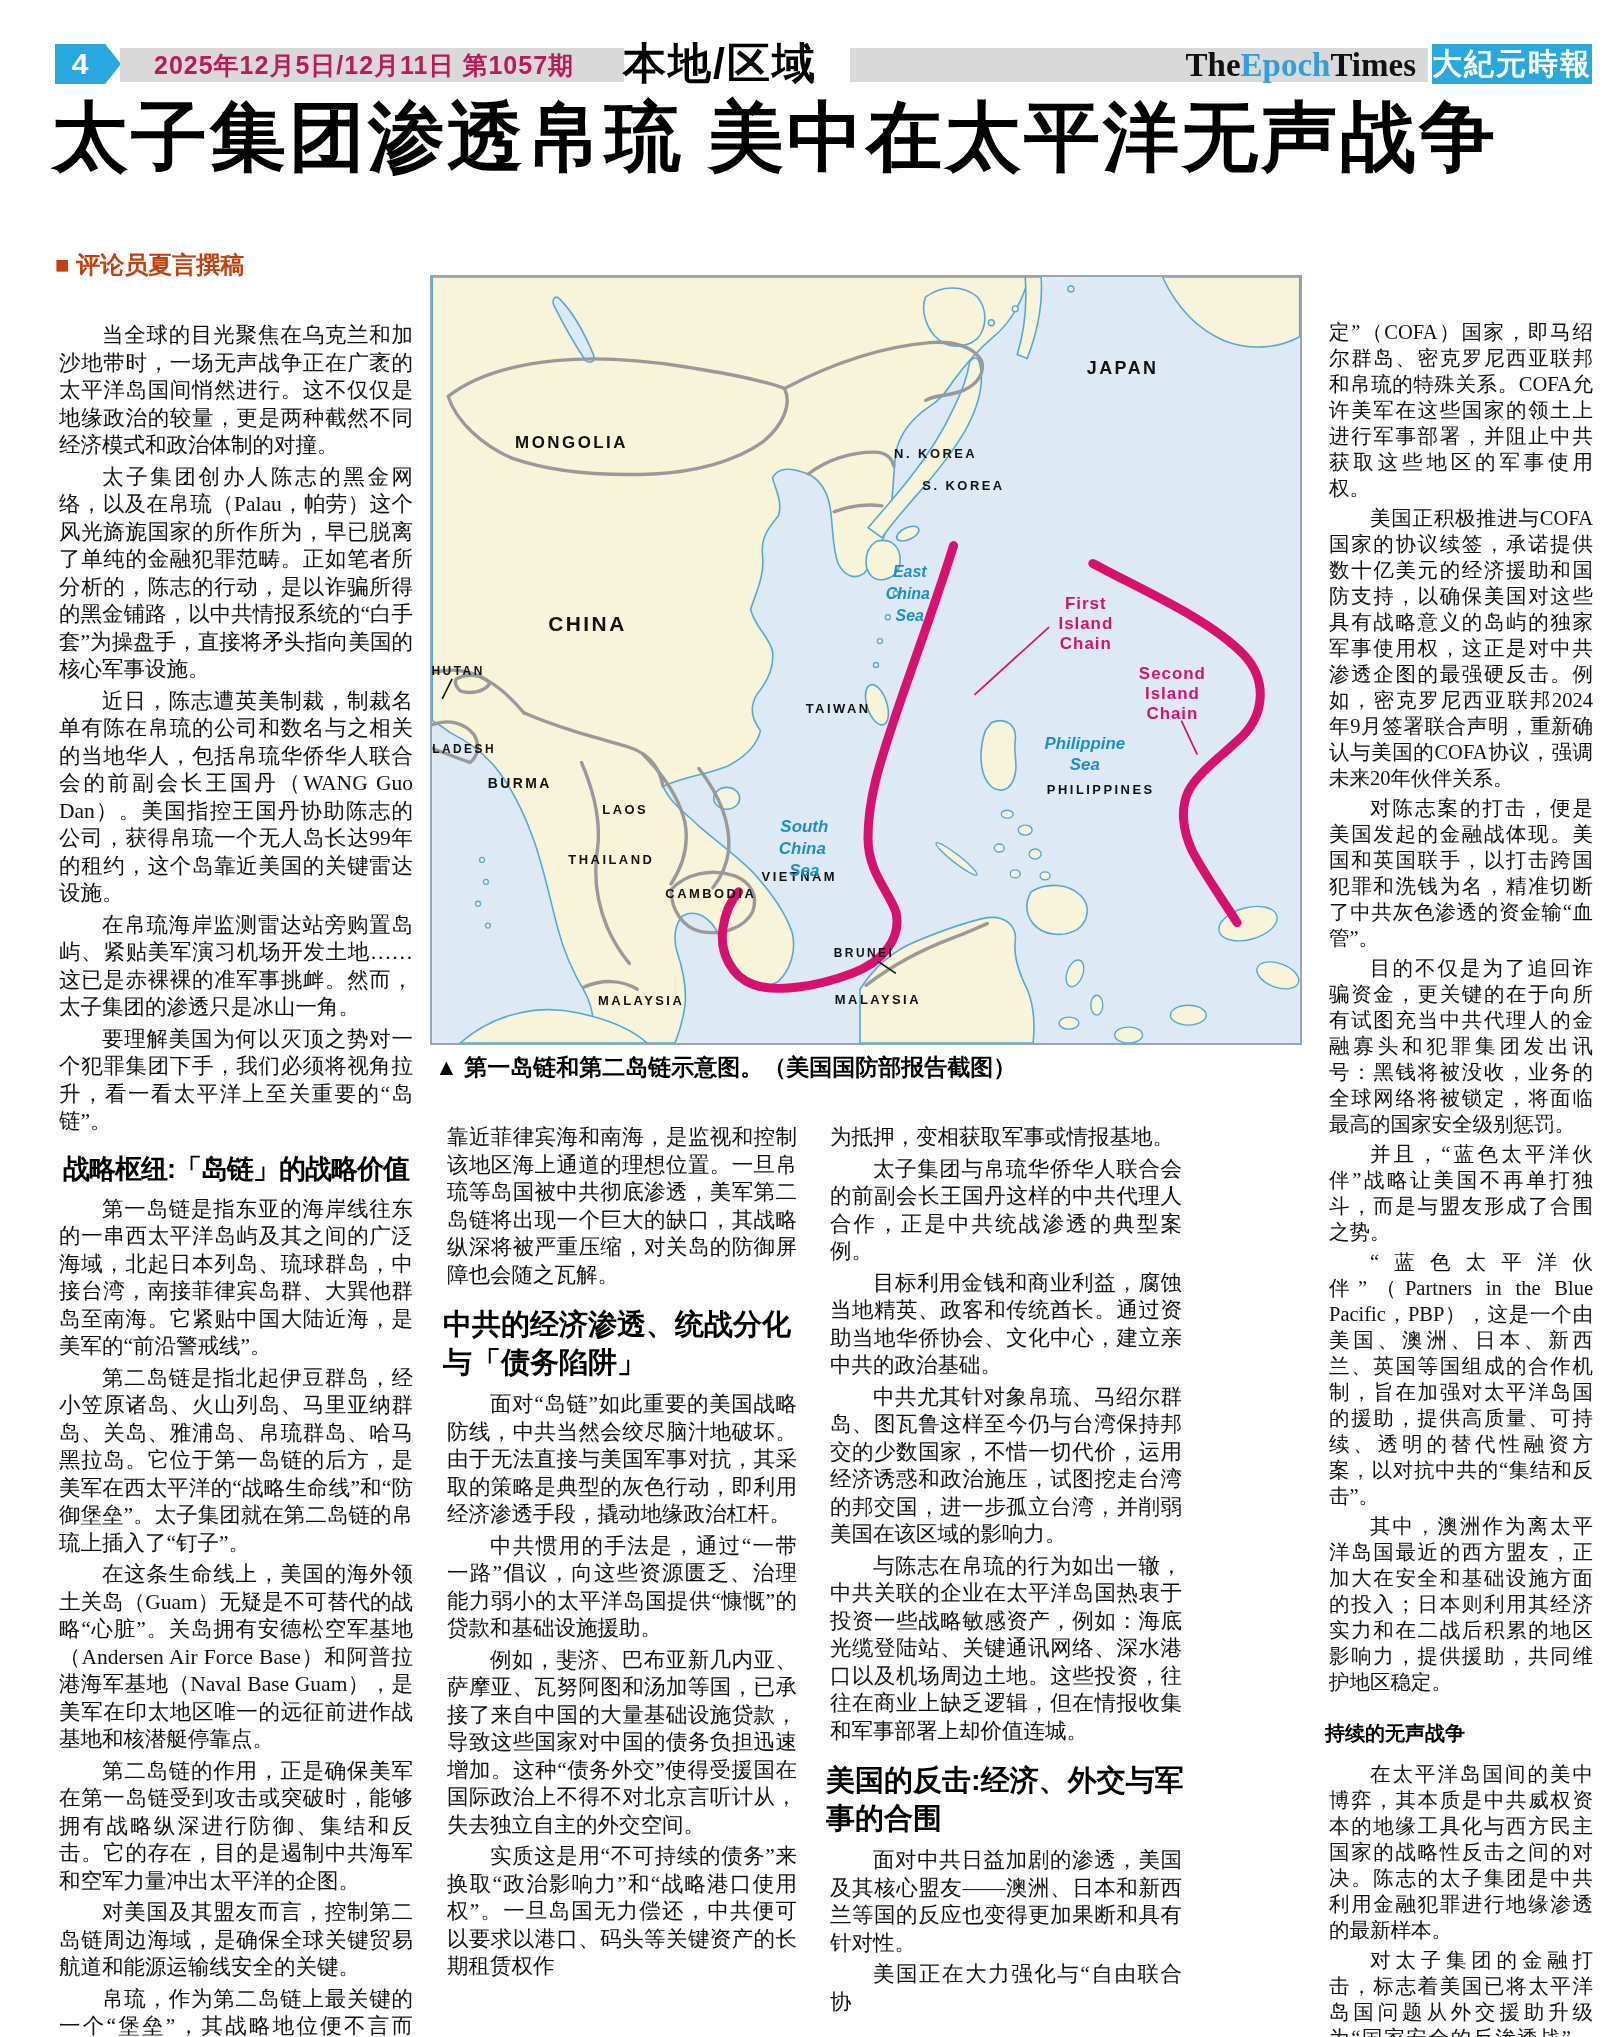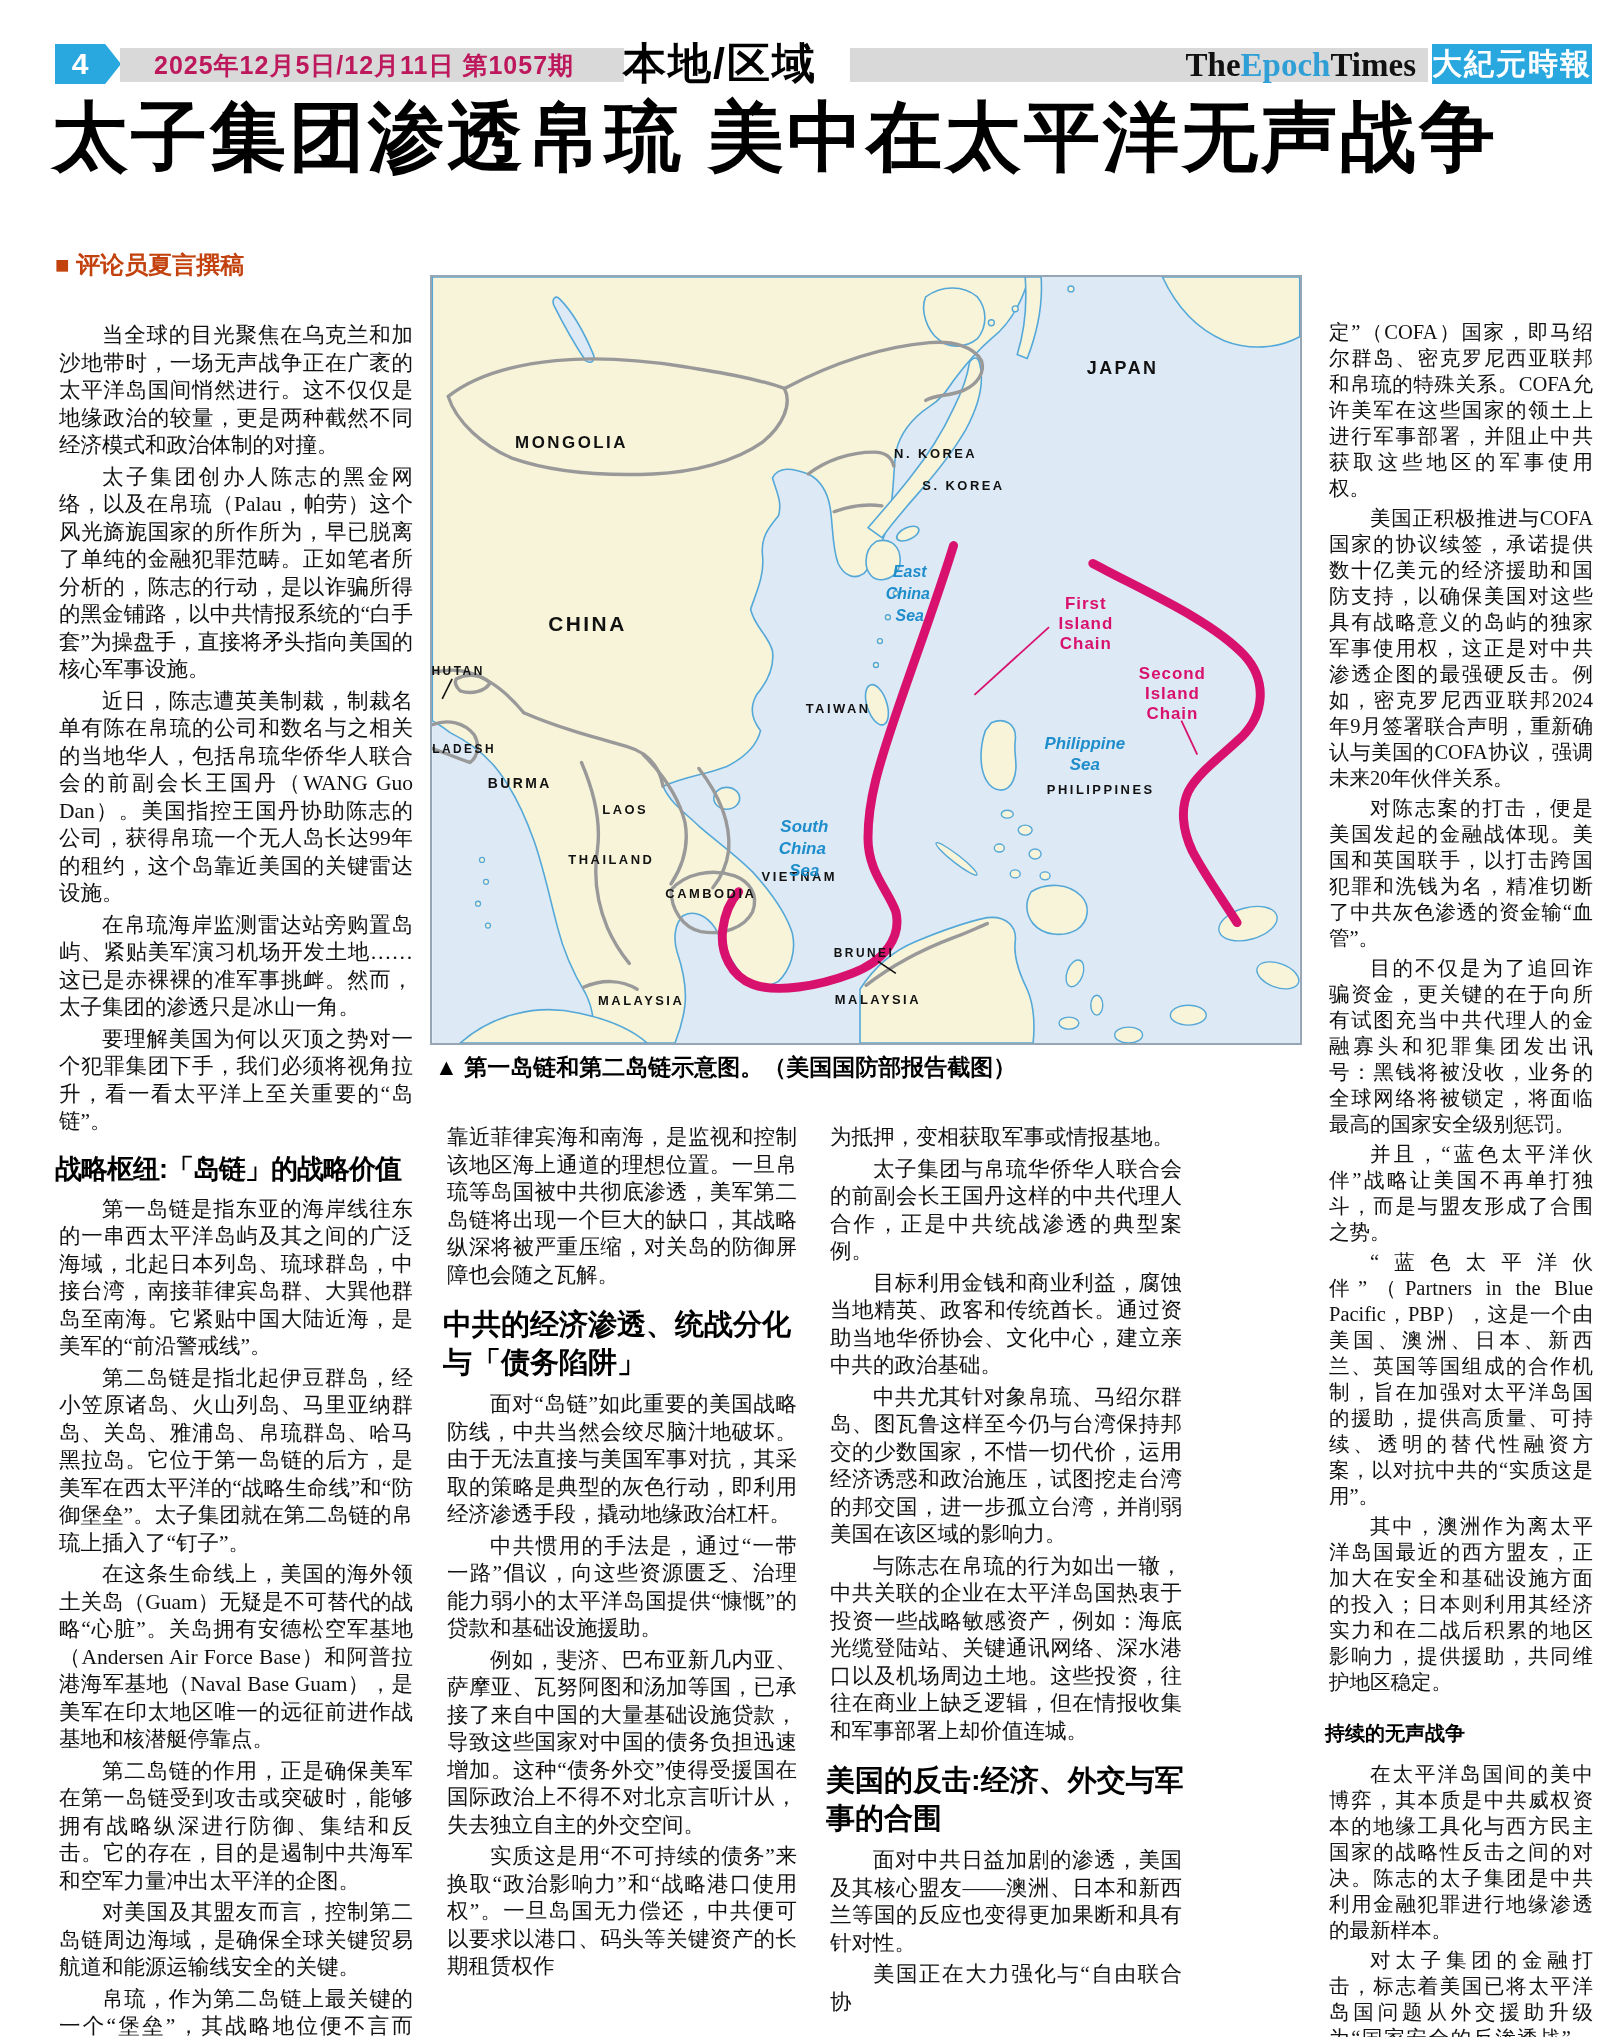--- a/index.html
+++ b/index.html
@@ -26,21 +26,21 @@
             font:900 76px/82px "Liberation Sans",sans-serif;color:#000;letter-spacing:3px;white-space:nowrap;}
   
   .byline{position:absolute;left:55px;top:250px;font:bold 24px/30px "Liberation Sans",sans-serif;color:#c2410c;}
   
   .col{position:absolute;text-align:justify;font-size:21.5px;line-height:27.5px;}
   .col p{margin:4px;text-indent:2em;}
   .col p.ni{text-indent:0;}
   .col h3{font-family:"Liberation Sans",sans-serif;font-weight:bold;color:#000;
           margin:16px 0 10px 0;text-indent:0;text-align:left;}
   .col1{left:55px;top:318px;width:362px;}
-  .col1 h3{font-size:27px;line-height:34px;letter-spacing:-1px;}
+  .col1 h3{font-size:27px;line-height:34px;letter-spacing:-1px;text-align:center;}
   .col2{left:443px;top:1120px;width:358px;}
   .col2 h3,.col3 h3{font-size:29px;line-height:38px;}
   .col3{left:826px;top:1120px;width:360px;}
   .col4{left:1325px;top:315px;width:272px;font-size:20.5px;line-height:26px;}
   .col4 h3{font-size:20px;line-height:36px;margin-top:20px;}
   
   .mapbox{position:absolute;left:430px;top:275px;width:872px;height:770px;border:2px solid #97a6b4;box-sizing:border-box;}
   .map-caption{position:absolute;left:435px;top:1052px;width:870px;
                font:bold 23px/30px "Liberation Sans",sans-serif;color:#000;}
   svg text{font-family:"Liberation Sans",sans-serif;}
@@ -97,21 +97,21 @@
       <h3>美国的反击:经济、外交与军事的合围</h3>
       <p>面对中共日益加剧的渗透，美国及其核心盟友——澳洲、日本和新西兰等国的反应也变得更加果断和具有针对性。</p>
       <p>美国正在大力强化与“自由联合协</p>
     </div>
   <div class="col col4">
       <p class="ni">定”（COFA）国家，即马绍尔群岛、密克罗尼西亚联邦和帛琉的特殊关系。COFA允许美军在这些国家的领土上进行军事部署，并阻止中共获取这些地区的军事使用权。</p>
       <p>美国正积极推进与COFA国家的协议续签，承诺提供数十亿美元的经济援助和国防支持，以确保美国对这些具有战略意义的岛屿的独家军事使用权，这正是对中共渗透企图的最强硬反击。例如，密克罗尼西亚联邦2024年9月签署联合声明，重新确认与美国的COFA协议，强调未来20年伙伴关系。</p>
       <p>对陈志案的打击，便是美国发起的金融战体现。美国和英国联手，以打击跨国犯罪和洗钱为名，精准切断了中共灰色渗透的资金输“血管”。</p>
       <p>目的不仅是为了追回诈骗资金，更关键的在于向所有试图充当中共代理人的金融寡头和犯罪集团发出讯号：黑钱将被没收，业务的全球网络将被锁定，将面临最高的国家安全级别惩罚。</p>
       <p>并且，“蓝色太平洋伙伴”战略让美国不再单打独斗，而是与盟友形成了合围之势。</p>
-      <p>“蓝色太平洋伙伴”（Partners in the Blue Pacific，PBP），这是一个由美国、澳洲、日本、新西兰、英国等国组成的合作机制，旨在加强对太平洋岛国的援助，提供高质量、可持续、透明的替代性融资方案，以对抗中共的“实质这是用”。</p>
+      <p>“蓝色太平洋伙伴”（Partners in the Blue Pacific，PBP），这是一个由美国、澳洲、日本、新西兰、英国等国组成的合作机制，旨在加强对太平洋岛国的援助，提供高质量、可持续、透明的替代性融资方案，以对抗中共的“集结和反击”。</p>
       <p>其中，澳洲作为离太平洋岛国最近的西方盟友，正加大在安全和基础设施方面的投入；日本则利用其经济实力和在二战后积累的地区影响力，提供援助，共同维护地区稳定。</p>
       <h3>持续的无声战争</h3>
       <p>在太平洋岛国间的美中博弈，其本质是中共威权资本的地缘工具化与西方民主国家的战略性反击之间的对决。陈志的太子集团是中共利用金融犯罪进行地缘渗透的最新样本。</p>
       <p>对太子集团的金融打击，标志着美国已将太平洋岛国问题从外交援助升级为“国家安全的反渗透战”。但是，这场无声的战争远未结束，随着美国及其盟友形成合围，中共的灰色渗透空间正被挤压。下一个被揪出来的“陈志”，会是谁呢？◇</p>
     </div>
 
   <div class="mapbox">
     <svg viewBox="0 0 872 770" width="868" height="766">
       <rect x="0" y="0" width="872" height="770" fill="#dde9f5"></rect>
 

